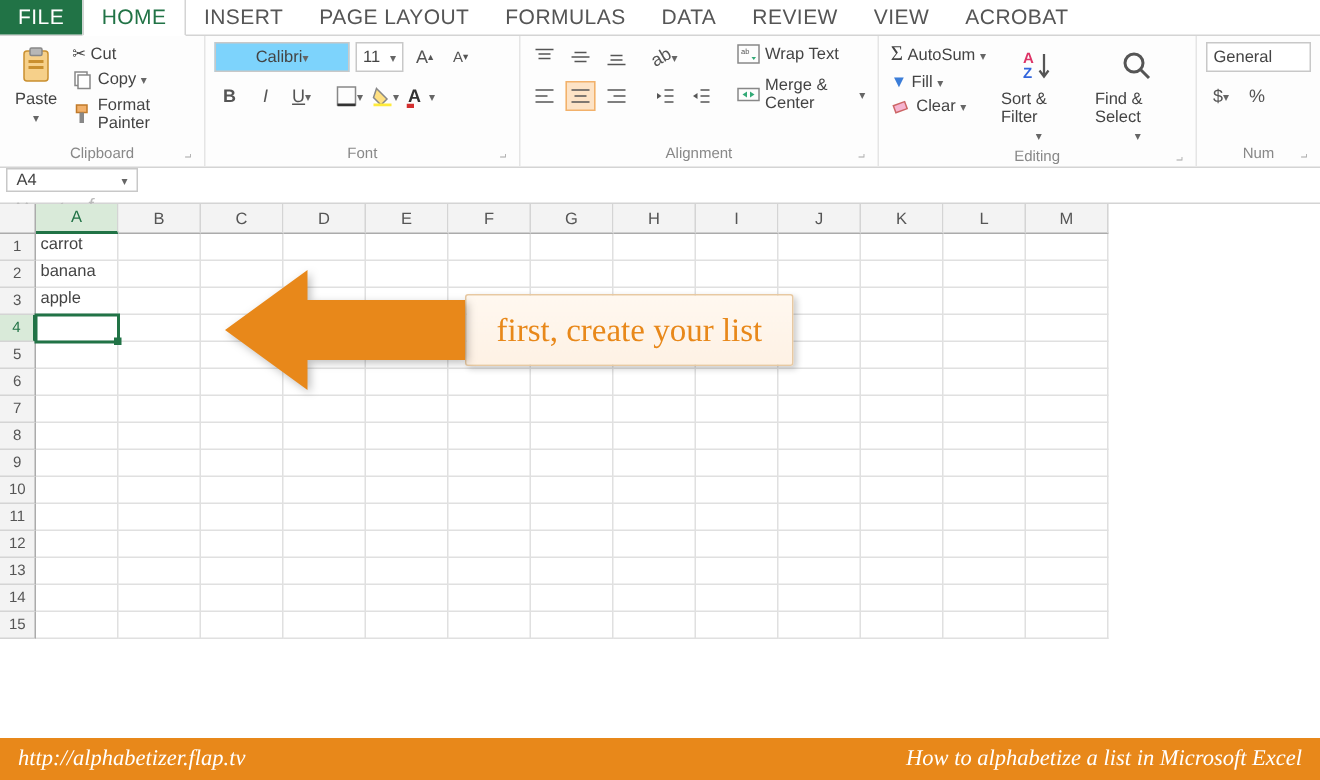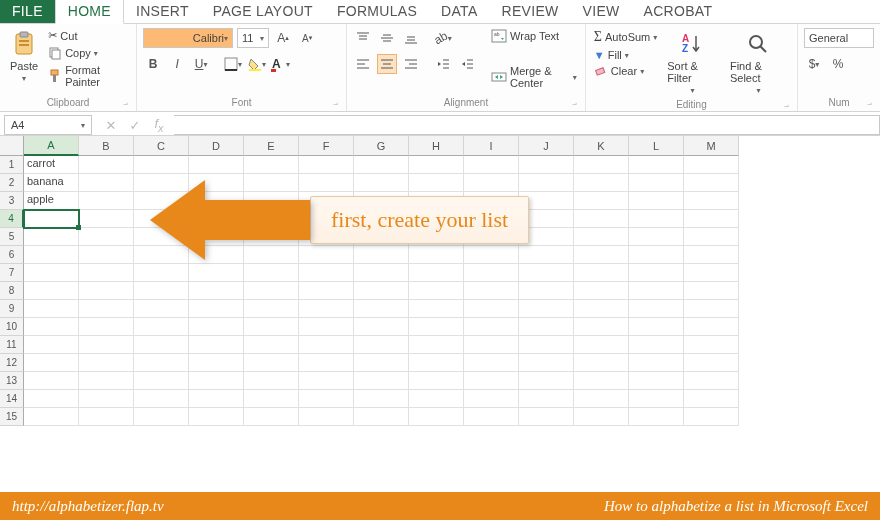--- a/index.html
+++ b/index.html
@@ -22,27 +22,27 @@
 .vbtn .icon { width: 28px; height: 28px; display: flex; align-items: center; justify-content: center; }
 .vbtn .lbl { font-size: 11px; text-align: left; line-height: 1.1; }
 .vbtn .arr { font-size: 8px; color: #666; }
 
 .stack { display: flex; flex-direction: column; gap: 2px; }
 .row { display: flex; align-items: center; gap: 4px; }
 .mini { font-size: 11px; color: #444; cursor: pointer; display: flex; align-items: center; gap: 3px; padding: 1px 2px; }
 .mini .arr { font-size: 8px; color: #666; }
 .ibtn { width: 20px; height: 20px; display: flex; align-items: center; justify-content: center; cursor: pointer; font-size: 12px; color: #555; border: 1px solid transparent; }
 .ibtn.sel { background: #fde3c6; border: 1px solid #f2b16b; }
-.fontname { width: 90px; height: 20px; border: 1px solid #c8c8c8; font-size: 11px; padding: 1px 4px; background: #fdba74; display: flex; align-items: center; justify-content: flex-end; }
+.fontname { width: 90px; height: 20px; border: 1px solid #c8c8c8; font-size: 11px; padding: 1px 4px; background: #7dd3fc; display: flex; align-items: center; justify-content: center; }
 .fontsize { width: 32px; height: 20px; border: 1px solid #c8c8c8; font-size: 11px; padding: 1px 4px; background: #fff; display: flex; align-items: center; justify-content: space-between; }
 .dd { font-size: 8px; color: #666; }
 .numfmt { width: 70px; height: 20px; border: 1px solid #c8c8c8; font-size: 11px; padding: 1px 4px; background: #fff; display: flex; align-items: center; justify-content: space-between; text-align: right; }
 
 
-.fxbar { display: flex; align-items: flex-end; height: 24px; border-bottom: 1px solid #d4d4d4; }
+.fxbar { display: flex; align-items: flex-start; height: 24px; border-bottom: 1px solid #d4d4d4; flex-direction: column; }
 .namebox { width: 88px; height: 20px; margin: 0 4px; border: 1px solid #c8c8c8; font-size: 11px; padding: 1px 6px; background: #fff; display: flex; align-items: center; justify-content: space-between; }
 .fxbtns { display: flex; gap: 2px; padding: 0 4px; color: #bbb; }
 .fxbtn { width: 22px; height: 20px; display: flex; align-items: center; justify-content: center; font-size: 13px; }
 .fxinput { flex: 1; height: 20px; border: 1px solid #c8c8c8; border-left: none; background: #fff; }
 
 
 .gridwrap { position: relative; }
 .colhead { display: flex; margin-left: 24px; }
 .colcell { width: 55px; height: 20px; border-right: 1px solid #d4d4d4; border-bottom: 1px solid #ababab; background: #f3f3f3; font-size: 11px; color: #555; display: flex; align-items: center; justify-content: center; }
 .colcell.sel { background: #d9ead9; color: #217346; border-bottom: 2px solid #217346; }
@@ -249,21 +249,21 @@
           <div class="ibtn">
               <svg width="14" height="14">
                 <path d="M2 7 L5 5 L5 9 Z" fill="#555"></path>
                 <line x1="7" y1="3" x2="13" y2="3" stroke="#555"></line>
                 <line x1="7" y1="7" x2="13" y2="7" stroke="#555"></line>
                 <line x1="7" y1="11" x2="13" y2="11" stroke="#555"></line>
               </svg>
             </div>
         </div>
       </div>
-      <div class="stack" style="gap:20px;margin-left:8px">
+      <div class="stack" style="gap:6px;margin-left:8px">
         <div class="mini">
           <span>
               <svg width="16" height="14">
                 <rect x="1" y="1" width="14" height="12" fill="none" stroke="#888"></rect>
                 <text x="3" y="7" font-size="5" fill="#555">ab</text>
                 <path d="M10 9 L13 9 L11.5 11 Z" fill="#3a7"></path>
               </svg>
             </span>
           <span>Wrap Text</span>
         </div>

